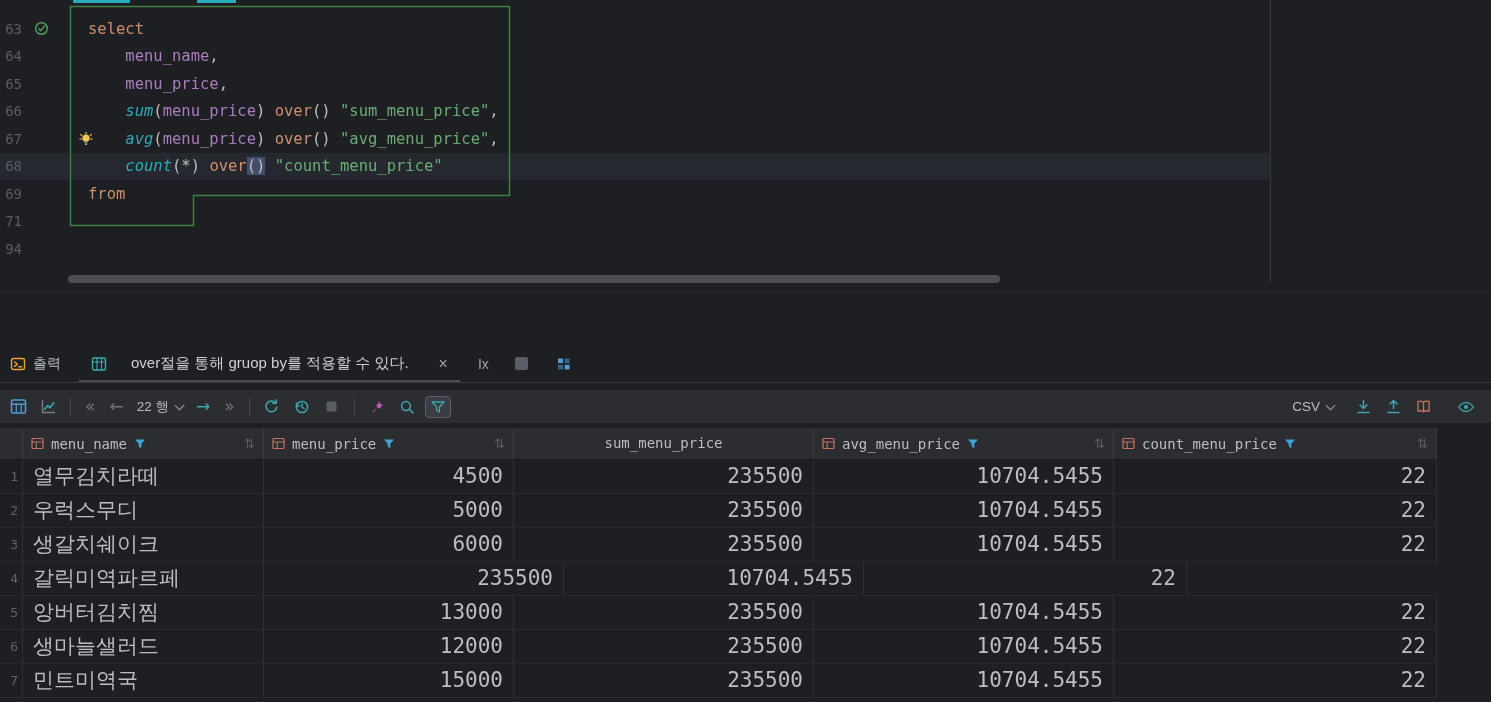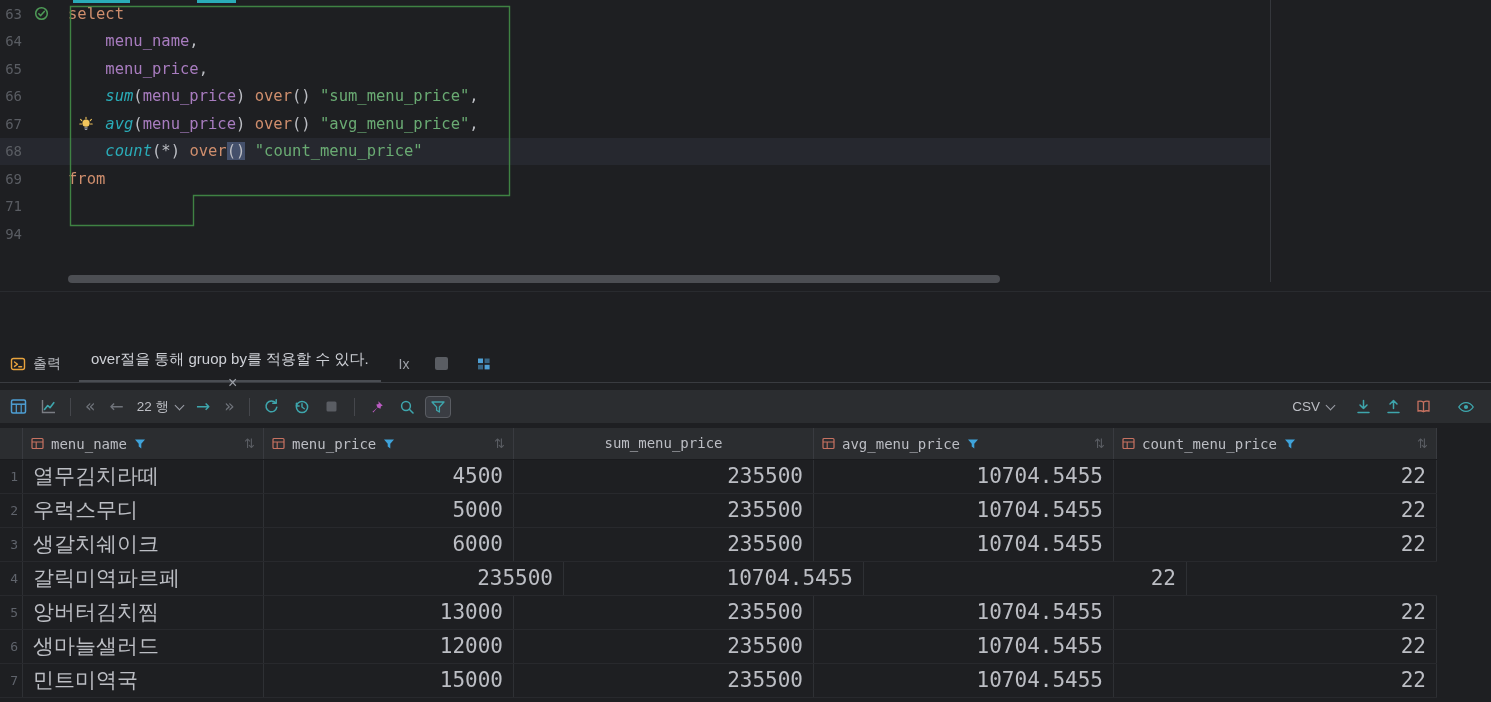--- a/index.html
+++ b/index.html
@@ -4,47 +4,47 @@
 <style>
   html,body{margin:0;padding:0;background:#141517;}
   .screen{position:relative;width:1491px;height:702px;background:#1E1F22;overflow:hidden;
           font-family:"Liberation Sans","DejaVu Sans",sans-serif;color:#BCBEC4;}
 
   
   .editor{position:absolute;left:0;top:0;width:1491px;height:291px;}
   .topmark{position:absolute;top:0;height:3px;background:#2AACB8;}
   .topmark.m1{left:73px;width:57px;}
   .topmark.m2{left:197px;width:39px;}
-  #ed-lines{position:absolute;left:0;top:0;width:1491px;}
+  #ed-lines{position:absolute;left:0;top:15px;width:1491px;}
   .ed-line{position:relative;display:flex;align-items:center;height:27.5px;width:1270px;
            font-family:"DejaVu Sans Mono","Liberation Mono",monospace;font-size:15.5px;}
   .ed-line.hl{background:#26282F;}
   .ln{flex:none;width:22px;text-align:right;color:#5A5D63;font-size:14px;}
   .gicon{flex:none;width:22px;height:16px;margin-left:8px;display:flex;align-items:center;justify-content:center;}
   .bulb{position:absolute;left:78px;top:6px;width:16px;height:16px;z-index:3;}
-  .codeline{white-space:pre;margin-left:16px;}
+  .codeline{white-space:pre;margin-left:36px;}
   .tk.kw{color:#CF8E6D;}
   .tk.id{color:#A87CBF;}
   .tk.fn{color:#2AACB8;font-style:italic;}
   .tk.str{color:#6AAB73;}
   .tk.pl{color:#BCBEC4;}
   .tk.brk{color:#BCBEC4;background:#44506B;}
   .stmt-sel{position:absolute;left:0;top:0;pointer-events:none;z-index:2;}
   .stmt-sel path{fill:none;stroke:#3F8243;stroke-width:1.4;}
   .hscroll{position:absolute;left:68px;top:275px;width:932px;height:8px;border-radius:4px;background:#4C4E53;}
   .vdiv{position:absolute;left:1270px;top:0;width:1px;height:282px;background:#35373C;}
   .panel-sep{position:absolute;left:0;top:291px;width:1491px;height:1px;background:#292B2F;}
 
   
   .tabbar{position:absolute;left:0;top:345px;width:1491px;height:38px;border-bottom:1px solid #393B40;
           display:flex;align-items:center;box-sizing:border-box;}
   .console-tab{display:flex;align-items:center;gap:7px;height:100%;padding:0 14px 0 10px;}
   .console-tab .lbl{font-size:14px;color:#BCBEC4;}
-  .result-tab{display:flex;align-items:center;gap:5px;height:100%;padding:0 12px;margin-left:4px;
-              box-shadow:inset 0 -2px 0 #4A4D53;flex-direction:column;}
+  .result-tab{display:flex;align-items:center;gap:24px;height:100%;padding:0 12px;margin-left:4px;
+              box-shadow:inset 0 -2px 0 #4A4D53;}
   .result-tab .lbl{font-size:15px;color:#CED0D6;}
   .close{color:#9DA0A8;font-size:16px;margin-left:6px;}
   .aux{margin-left:18px;color:#9DA0A8;font-size:14px;}
   .graybox{width:13px;height:13px;border-radius:2px;background:#5A5D63;margin-left:26px;}
   .bluegrid-wrap{margin-left:28px;display:flex;align-items:center;}
 
   
   .toolbar{position:absolute;left:0;top:390px;width:1491px;height:33px;background:#2B2D30;
            display:flex;align-items:center;box-sizing:border-box;padding:0 10px 0 3px;}
   .tbi{display:flex;align-items:center;justify-content:center;width:24px;height:24px;margin:0 3px;flex:none;}

